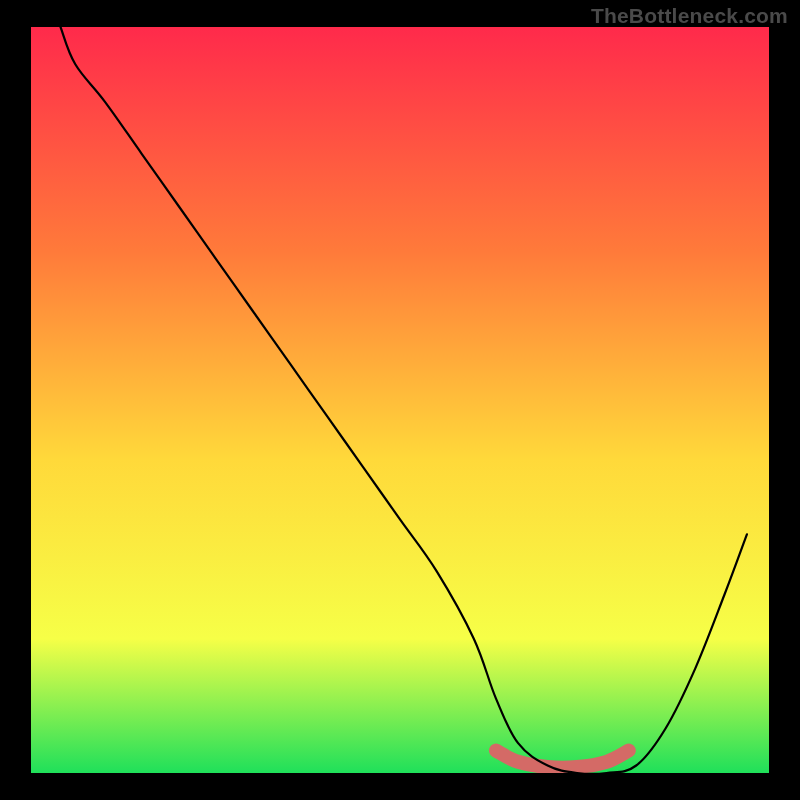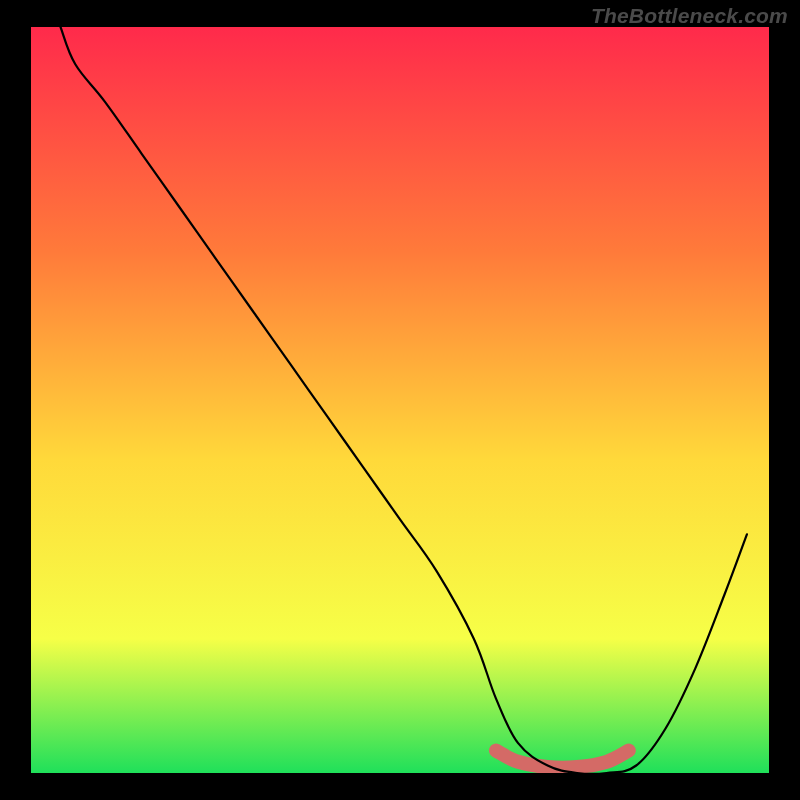--- a/index.html
+++ b/index.html
@@ -9,21 +9,20 @@
     height: 800px;
     background: #000;
     overflow: hidden;
     font-family: Arial, Helvetica, sans-serif;
   }
   .frame {
     position: relative;
     width: 800px;
     height: 800px;
     background: #000;
-    font-style: italic;
   }
   .watermark {
     position: absolute;
     top: 4px;
     right: 12px;
     color: #4a4a4a;
     font-size: 21px;
     font-weight: 600;
     letter-spacing: 0.2px;
     z-index: 10;

